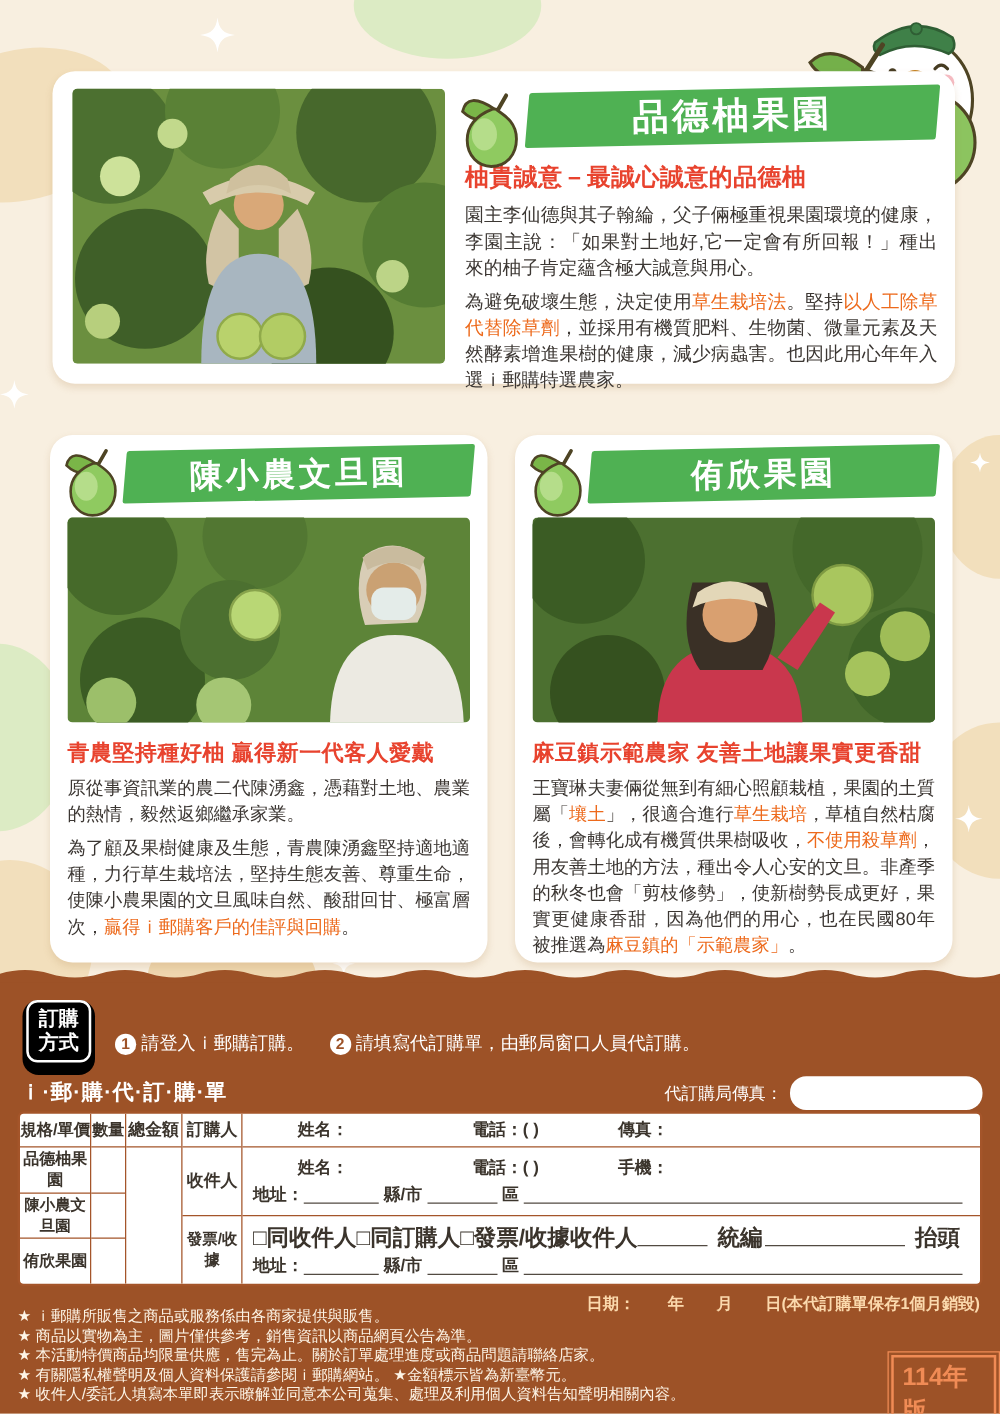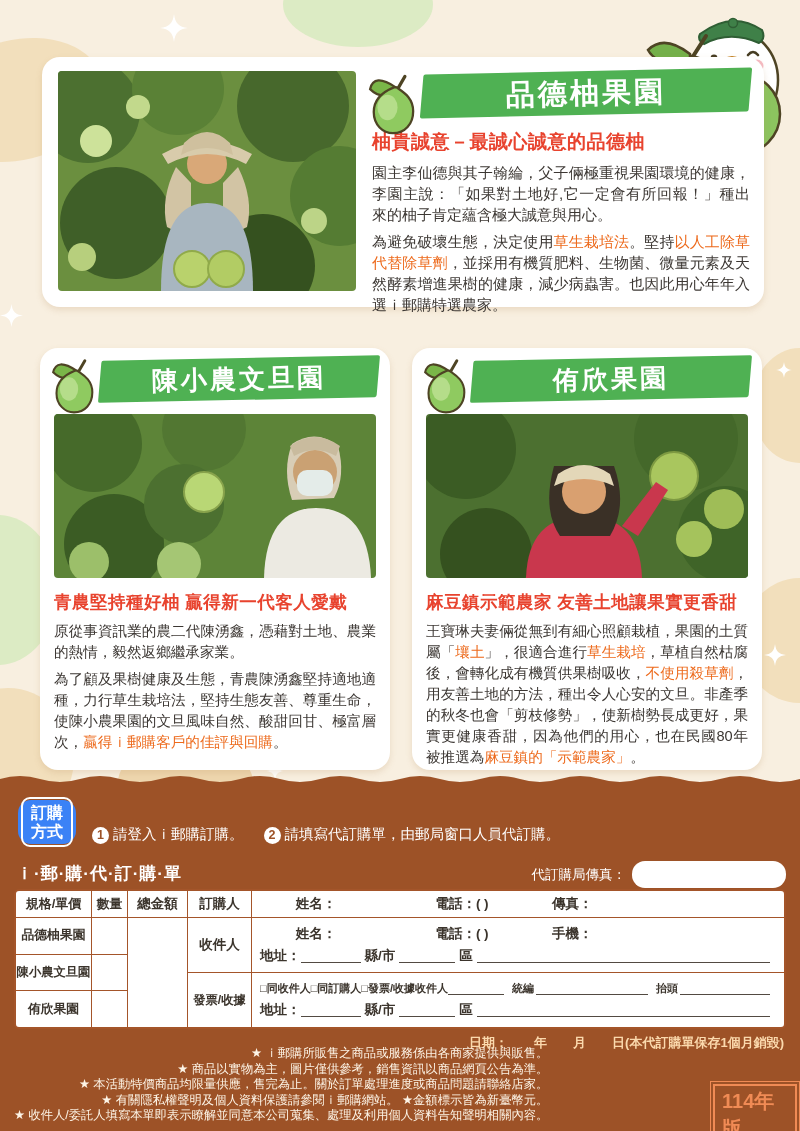--- a/index.html
+++ b/index.html
@@ -20,22 +20,22 @@
           transform:skewX(-6deg) rotate(-1.2deg);border-radius:2px;}
   .banner>span{display:inline-block;transform:skewX(6deg);letter-spacing:3px;}
   .pomelo-ic{position:absolute;}
   .headline{color:#e8432e;font-weight:700;letter-spacing:.5px;}
   .para{color:#3c3733;text-align:justify;}
   .para .hl{color:#ed6a1c;}
   .photo{border-radius:4px;overflow:hidden;display:block;}
   
   .bottom{position:absolute;left:0;top:785px;width:800px;height:346px;background:#9d5227;color:#fff;}
   .wave{position:absolute;left:0;top:-13px;width:800px;height:14px;display:block;}
-  .obadge{position:absolute;left:18px;top:15px;width:58px;height:44px;background:#3b82f6;
-          border-radius:13px;display:flex;align-items:center;justify-content:center;}
+  .obadge{position:absolute;left:18px;top:15px;width:58px;height:60px;background:#000000;
+          border-radius:13px;display:flex;align-items:flex-start;justify-content:center;}
   .obadge-in{border:2.5px solid #fff;border-radius:9px;width:48px;height:46px;display:flex;
              flex-direction:column;align-items:center;justify-content:center;color:#fff;
              font-weight:700;font-size:16px;line-height:19px;}
   .intro{position:absolute;left:92px;top:14px;font-size:14.5px;letter-spacing:.3px;}
   .steps{position:absolute;left:92px;top:40px;display:flex;gap:20px;font-size:14.5px;align-items:center;}
   .cnum{width:17px;height:17px;border-radius:50%;background:#fff;color:#9d5227;font-weight:700;
         font-size:12.5px;display:inline-flex;align-items:center;justify-content:center;margin-right:4px;}
   .ftitle{position:absolute;left:16px;top:77px;font-size:17px;font-weight:700;letter-spacing:1px;}
   .faxrow{position:absolute;right:14px;top:76px;display:flex;align-items:center;gap:6px;}
   .faxlabel{font-size:13.5px;}
@@ -52,21 +52,21 @@
   .hed{height:27px;flex:none;}
   .grow{flex:1;}
   .h56{height:55px;flex:none;}
   .rrow{display:flex;align-items:center;padding:0 8px;box-sizing:border-box;}
   .rcol{display:flex;flex-direction:column;justify-content:space-evenly;}
   .u{display:inline-block;border-bottom:1.2px solid #524a42;height:13px;}
   .lab{white-space:nowrap;}
   .dateline{position:absolute;right:16px;top:249px;font-size:13px;color:#fbd9ad;display:flex;font-weight:700;}
   .dateline span{margin-left:26px;}
   .dateline span:first-child{margin-left:0;}
-  .notes{position:absolute;left:14px;top:261px;font-size:12.3px;line-height:15.6px;color:#fdf4e6;text-align:right;}
+  .notes{position:absolute;left:14px;top:261px;font-size:12.3px;line-height:15.6px;color:#fdf4e6;}
   .edition{position:absolute;left:710px;top:296px;border:1.5px solid #f08b55;padding:2px;}
   .edition-in{border:2px solid #f08b55;padding:2px 7px;color:#f08b55;font-weight:700;font-size:20px;}
 </style>
 </head>
 <body>
 
 <div class="blob tan" style="left:-70px;top:40px;width:175px;height:120px;transform:rotate(-14deg);"></div>
 <div class="blob green" style="left:283px;top:-38px;width:150px;height:85px;"></div>
 <div class="blob green" style="left:-62px;top:515px;width:120px;height:150px;"></div>
 <div class="blob tan" style="left:-58px;top:688px;width:132px;height:140px;"></div>
@@ -271,21 +271,21 @@
           <span class="lab">地址：</span>
           <span class="u" style="width:60px;"></span>
           <span class="lab" style="margin-left:4px;">縣/市</span>
           <span class="u" style="width:56px;margin-left:4px;"></span>
           <span class="lab" style="margin-left:4px;">區</span>
           <span class="u" style="flex:1;margin:0 6px 0 4px;"></span>
         </div>
       </div>
 
       <div class="fcell grow rcol" style="align-items:stretch;padding:2px 0;">
-        <div class="rrow" style="font-size:11px;">
+        <div class="rrow" style="font-size:18px;">
           <span class="lab">□同收件人□同訂購人□發票/收據收件人</span>
           <span class="u" style="width:56px;"></span>
           <span class="lab" style="margin-left:8px;">統編</span>
           <span class="u" style="width:112px;margin-left:2px;"></span>
           <span class="lab" style="margin-left:8px;">抬頭</span>
           <span class="u" style="flex:1;margin:0 6px 0 2px;"></span>
         </div>
         <div class="rrow">
           <span class="lab">地址：</span>
           <span class="u" style="width:60px;"></span>

